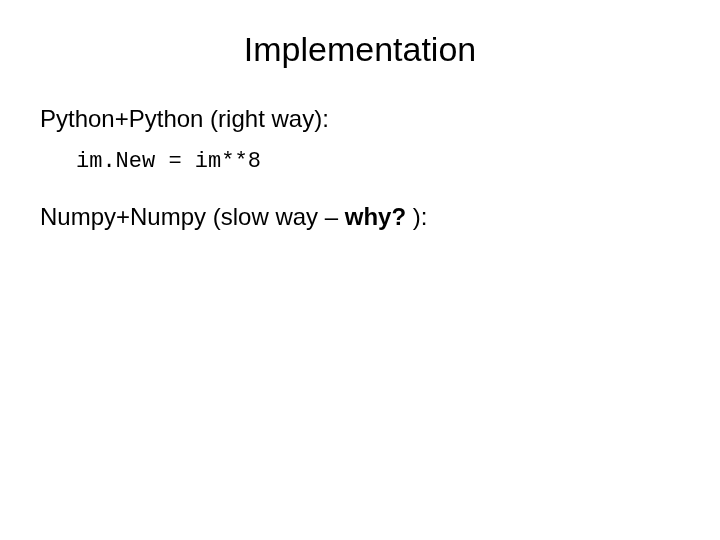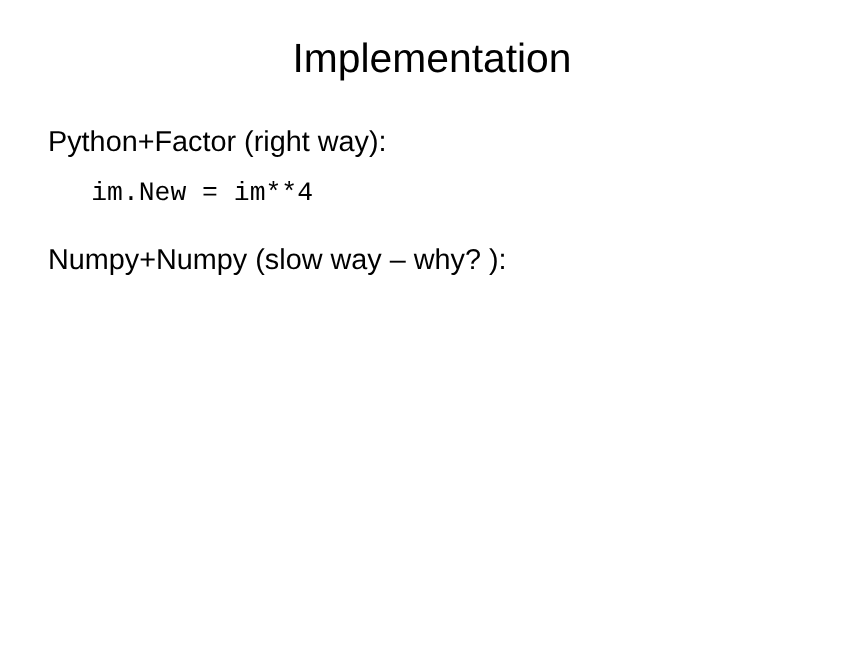--- a/index.html
+++ b/index.html
@@ -28,30 +28,30 @@
     margin: 0 0 14px 0;
   }
   .code-block {
     font-family: "Courier New", Courier, monospace;
     font-size: 22px;
     white-space: pre;
     margin: 0 0 26px 36px;
     line-height: 1.35;
   }
   .bold {
-    font-weight: normal;
+    font-weight: bold;
   }
 </style>
 </head>
 <body>
 
 <div class="slide">
 
   <h1 class="title">Implementation</h1>
 
-  <p class="section-label">Python+Factor (right way):</p>
-  <div class="code-block">im.New = im**4</div>
+  <p class="section-label">Python+Python (right way):</p>
+  <div class="code-block">im.New = im**8</div>
 
   <p class="section-label">
     <span>Numpy+Numpy (slow way – </span><span class="bold">why?</span><span> ):</span>
   </p>
 
 </div>
 
 </body></html>

